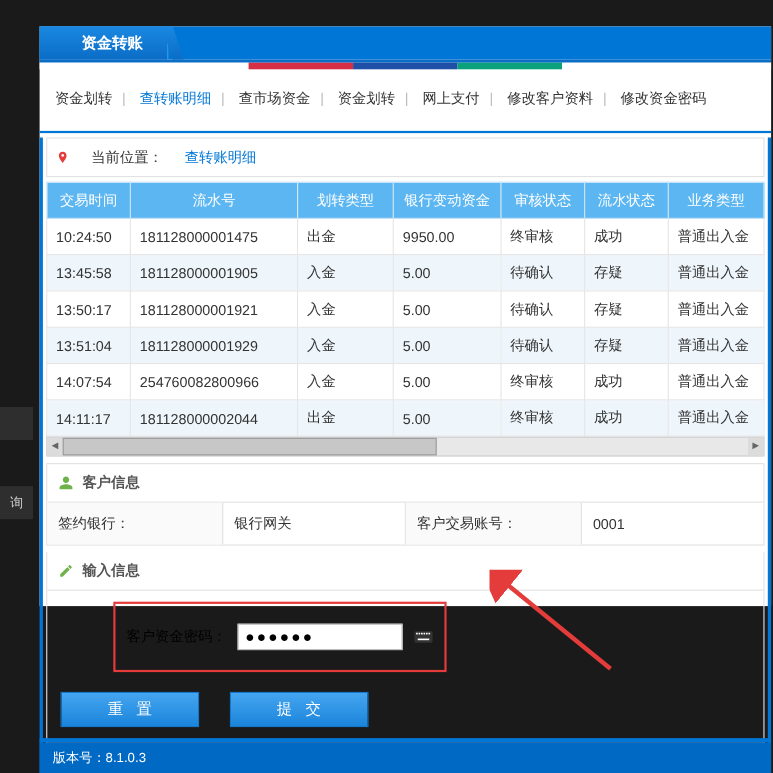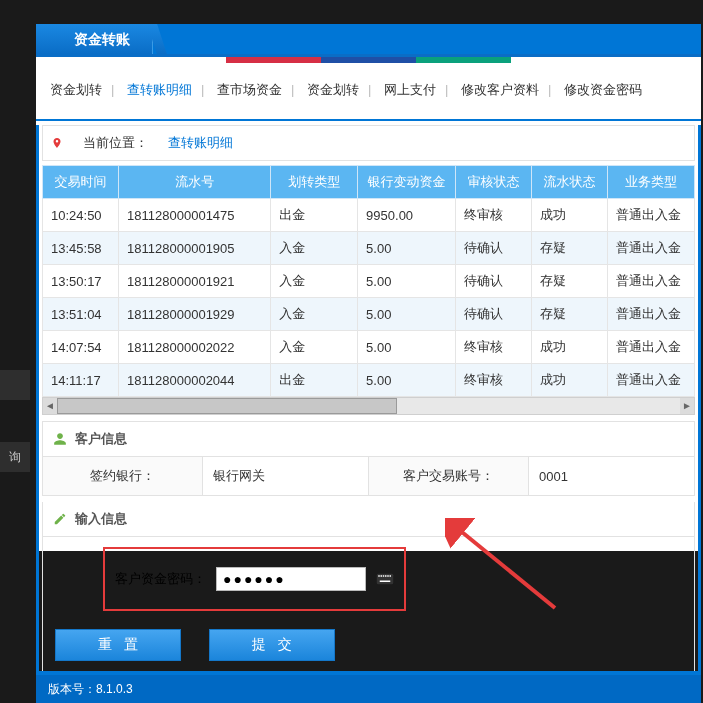--- a/index.html
+++ b/index.html
@@ -45,21 +45,21 @@
   .hscroll .arrow { position: absolute; top: 0; width: 14px; height: 16px; background: #dcdcdc; text-align: center; line-height: 16px; color: #666; font-size: 10px; }
   .hscroll .arrow.left { left: 0; }
   .hscroll .arrow.right { right: 0; }
 
   .section { margin: 6px 3px 0 3px; border: 1px solid #e2e2e2; }
   .section-title { padding: 8px 10px; display: flex; align-items: center; gap: 8px; border-bottom: 1px solid #e2e2e2; color: #555; font-weight: bold; }
   .kv-row { display: flex; }
   .kv-row>div { padding: 10px 10px; border-right: 1px solid #e2e2e2; flex: 1; display: flex; align-items: center; }
   .kv-row>div:last-child { border-right: none; }
   .kv-value { color: #333; }
-  .kv-cell-label { background: #fafafa; justify-content: center; max-width: 160px; }
+  .kv-cell-label { background: #fafafa; justify-content: flex-start; max-width: 160px; }
 
   .red-box { border: 2px solid #e43b3b; display: inline-flex; align-items: center; padding: 18px 10px; gap: 10px; margin: 10px 0 10px 60px; }
   .pw-input { width: 150px; height: 24px; border: 1px solid #bbb; padding: 0 6px; letter-spacing: 2px; font-size: 14px; }
   .kb-icon { width: 18px; height: 16px; }
 
   .btn-row { padding: 8px 0 14px 0; }
   .btn { display: inline-block; background: linear-gradient(#45a5f0,#1b85db); color: #fff; border: 1px solid #1477c9; padding: 6px 30px; margin: 0 12px; letter-spacing: 12px; text-indent: 12px; cursor: pointer; font-size: 14px; }
 
   .tips { margin: 2px 3px 0 3px; background: #3a8bdc; color: #fff; padding: 10px 14px 18px 14px; line-height: 1.9; font-size: 13px; border-bottom: 30px solid #fff; min-height: 140px; }
   .tips .tips-title { font-weight: bold; }
@@ -166,21 +166,21 @@
               <td>13:51:04</td>
               <td>181128000001929</td>
               <td>入金</td>
               <td>5.00</td>
               <td>待确认</td>
               <td>存疑</td>
               <td>普通出入金</td>
             </tr>
             <tr>
               <td>14:07:54</td>
-              <td>181128000002022</td>
+              <td>254760082800966</td>
               <td>入金</td>
               <td>5.00</td>
               <td>终审核</td>
               <td>成功</td>
               <td>普通出入金</td>
             </tr>
             <tr>
               <td>14:11:17</td>
               <td>181128000002044</td>
               <td>出金</td>

